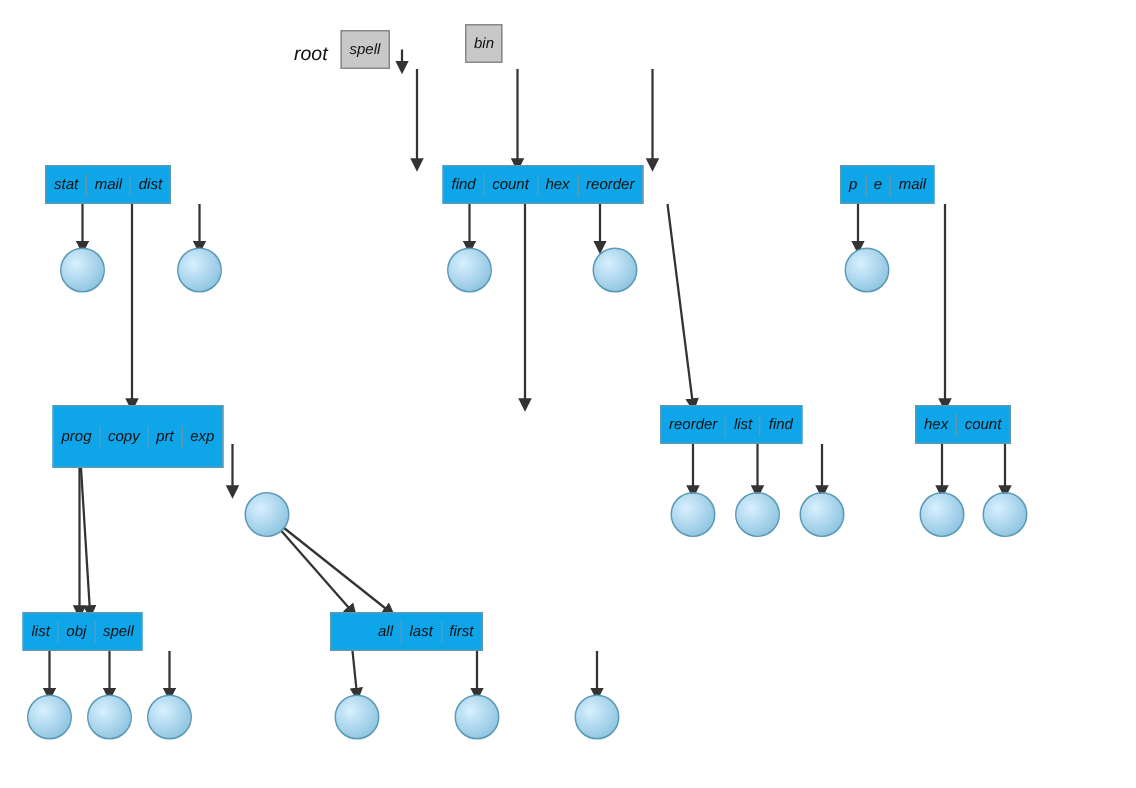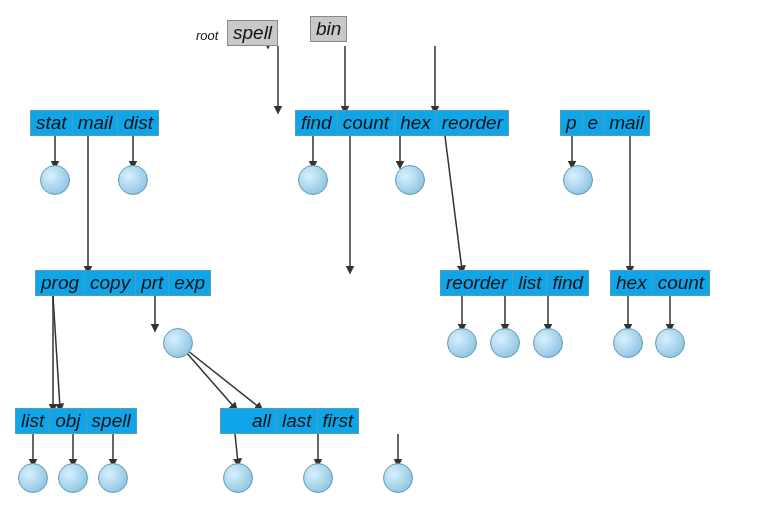--- a/index.html
+++ b/index.html
@@ -26,21 +26,21 @@
     .node-box {
       position: absolute;
       background: #0ea5e9;
       border: 1px solid #5a9ab5;
       display: flex;
       align-items: center;
       justify-content: center;
     }
     .node-box span {
       font-style: italic;
-      font-size: 19px;
+      font-size: 10px;
       color: #111;
       padding: 2px 5px;
       border-right: 1px solid #5a9ab5;
     }
     .node-box span:last-child {
       border-right: none;
     }
     .node-box.root-box {
       background: #c8c8c8;
       border: 1px solid #888;
@@ -132,21 +132,21 @@
   <div class="node-circle" style="left:40px; top:165px;"></div>
 
   <div class="node-circle" style="left:118px; top:165px;"></div>
 
   <div class="node-circle" style="left:298px; top:165px;"></div>
 
   <div class="node-circle" style="left:395px; top:165px;"></div>
 
   <div class="node-circle" style="left:563px; top:165px;"></div>
 
-  <div class="node-box" style="left:35px; top:270px; height:26px;">
+  <div class="node-box" style="left:35px; top:270px; height:42px;">
     <span>prog</span>
     <span>copy</span>
     <span>prt</span>
     <span>exp</span>
   </div>
 
   <div class="node-box" style="left:440px; top:270px; height:26px;">
     <span>reorder</span>
     <span>list</span>
     <span>find</span>

